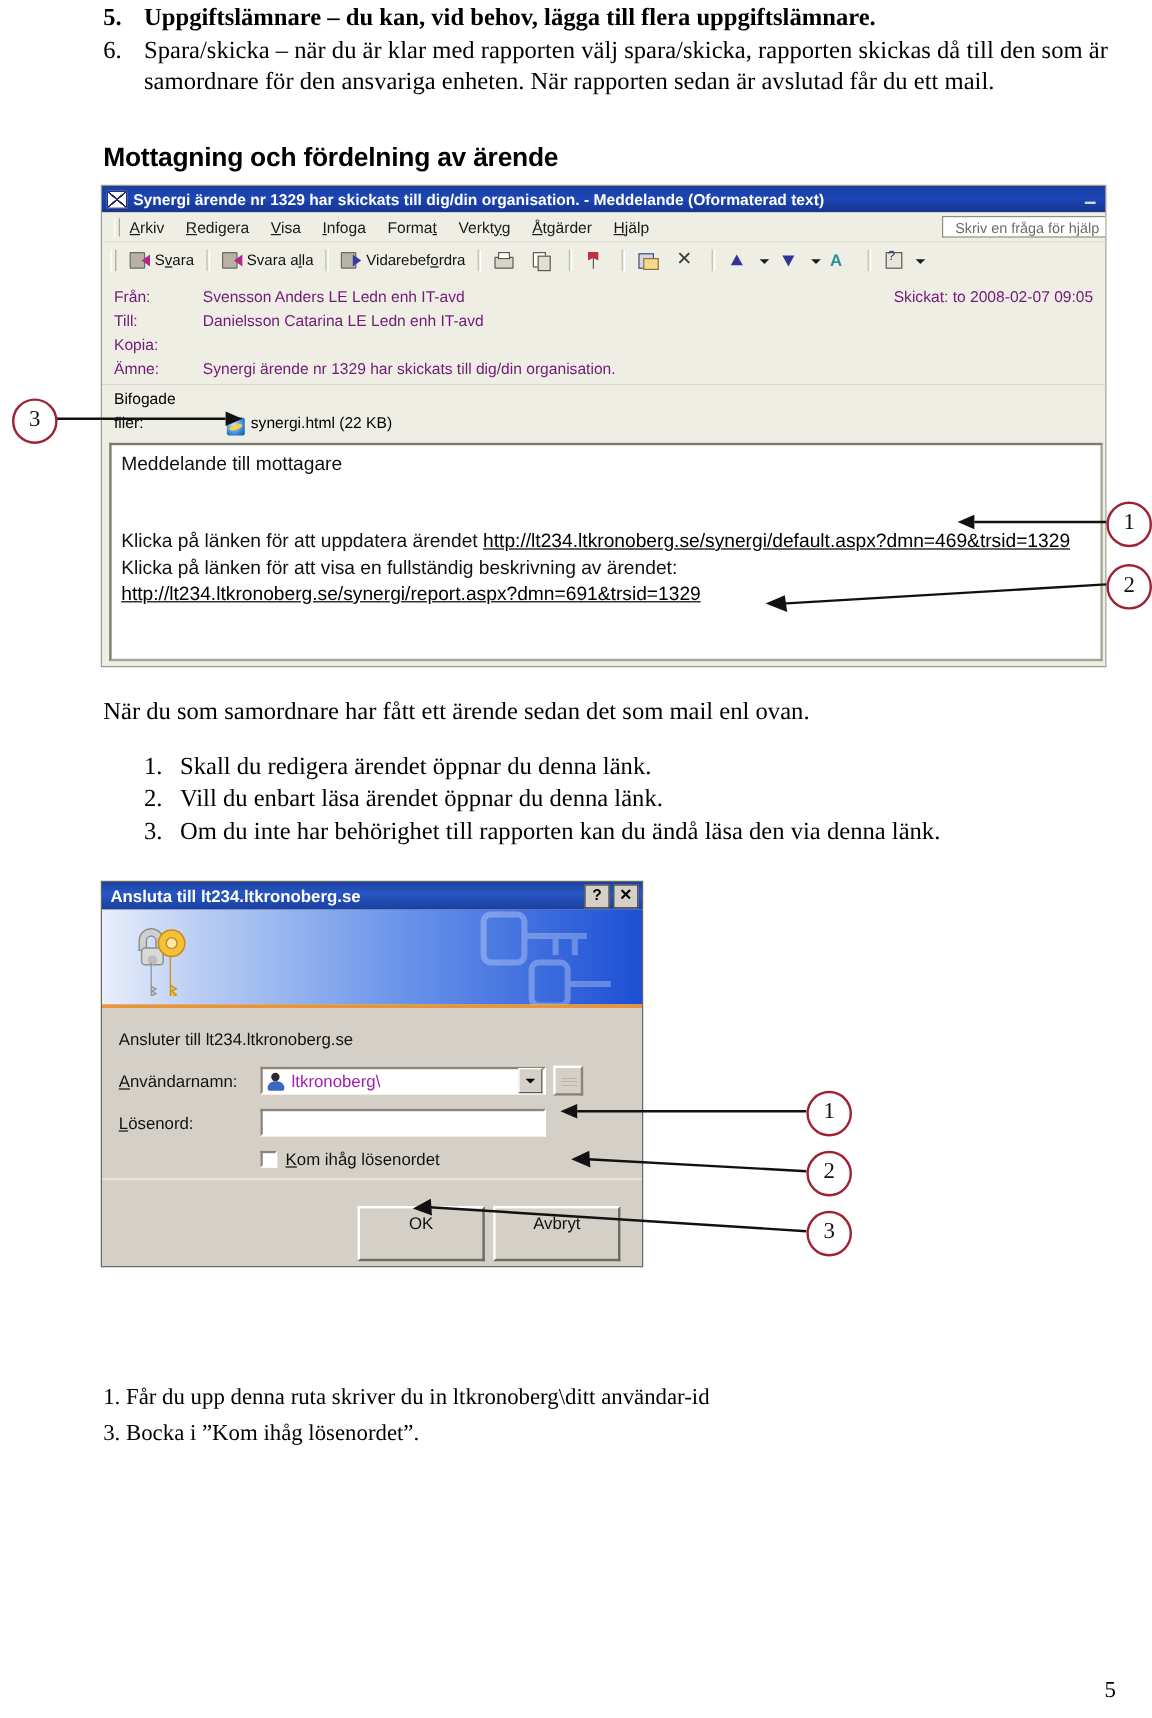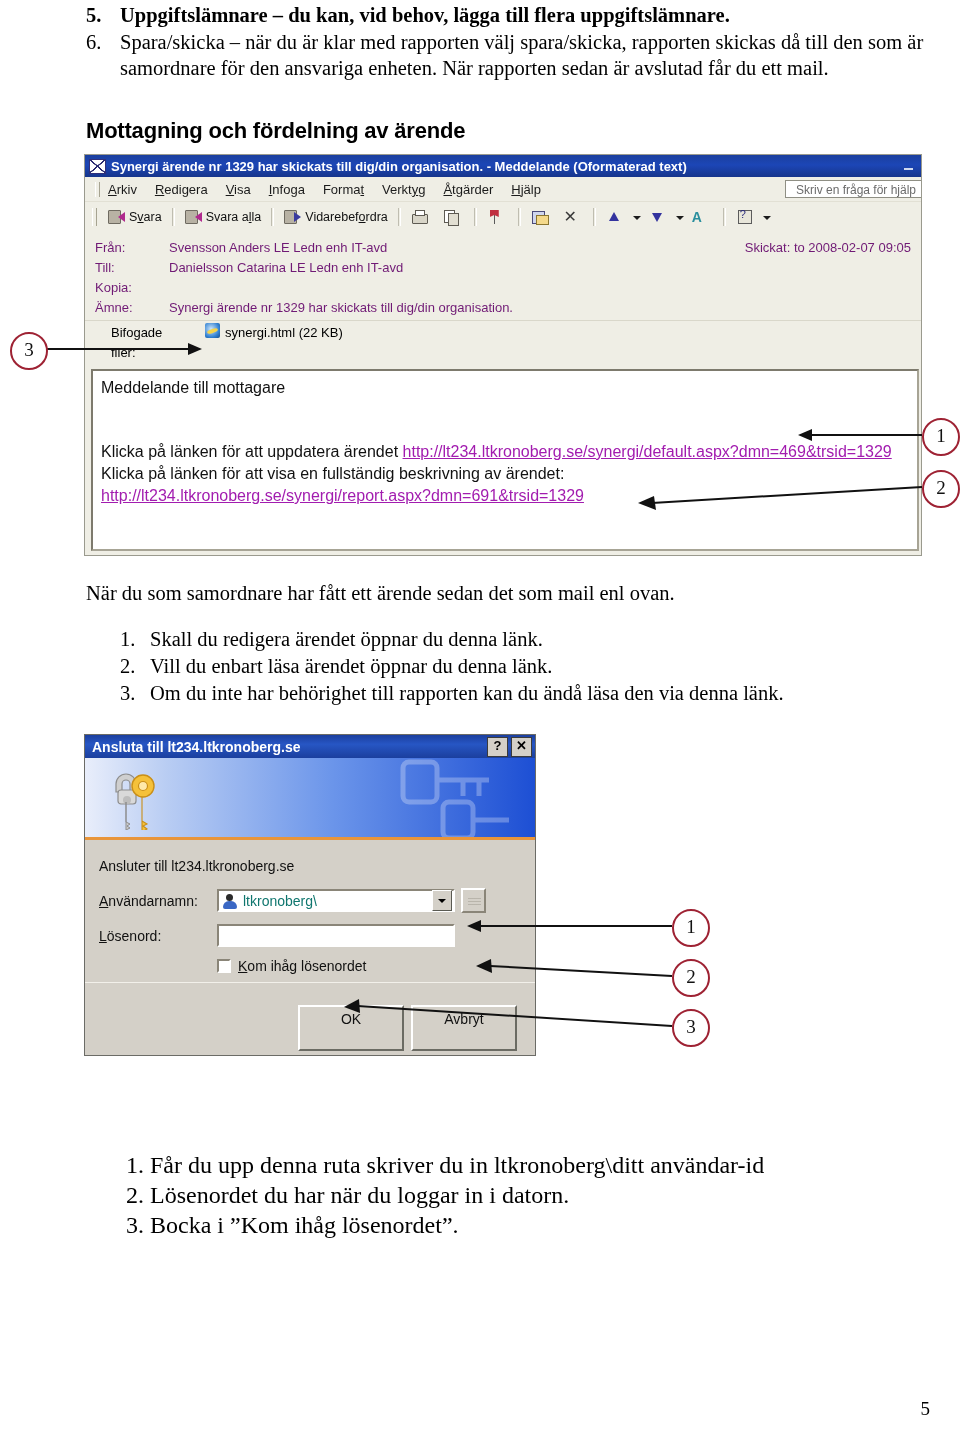--- a/index.html
+++ b/index.html
@@ -290,25 +290,25 @@
   }
   .hrow .val { flex: 1 1 auto; white-space: nowrap; }
   .hrow .sent {
     position: absolute;
     right: 10px;
     top: 0;
     white-space: nowrap;
   }
   .attach-row {
     display: flex;
-    align-items: flex-start;
+    align-items: flex-end;
     font-family: "Liberation Sans", sans-serif;
     font-size: 13px;
     line-height: 20px;
-    padding-left: 26px;
+    padding-left: 10px;
     margin-top: 2px;
     border-top: 1px solid #d9d7ca;
     padding-top: 2px;
   }
   .attach-row .lbl { width: 74px; flex: 0 0 74px; }
   .attach-ico {
     width: 15px; height: 15px;
     margin: 0 5px 0 20px;
     position: relative;
     flex: 0 0 auto;
@@ -338,21 +338,21 @@
     font-family: "Liberation Sans", sans-serif;
     font-size: 16px;
     line-height: 22px;
     color: #111;
     overflow: hidden;
     position: relative;
   }
   .body-line { white-space: nowrap; }
   .body-spacer { height: 42px; }
   .mail-link {
-    color: #a21caf;
+    color: #000000;
     text-decoration: underline;
   }
 
   
   .para {
     position: absolute;
     font-size: 20.5px;
     line-height: 27px;
   }
   .mid-para { left: 86px; top: 580px; }
@@ -459,21 +459,21 @@
   }
   .combo .user-ico .body {
     position: absolute; left: 1px; top: 8px;
     width: 14px; height: 8px;
     background: #3a67c4;
     border-radius: 6px 6px 2px 2px;
   }
   .combo .cval {
     font-family: "Liberation Sans", sans-serif;
     font-size: 14px;
-    color: #0f766e;
+    color: #a21caf;
     flex: 1 1 auto;
     white-space: nowrap;
   }
   .combo .caretbtn {
     width: 18px; height: 19px;
     background: #d4d0c8;
     border: 1px solid;
     border-color: #ffffff #5a5a52 #5a5a52 #ffffff;
     margin-right: 1px;
     position: relative;
@@ -550,23 +550,22 @@
     box-sizing: border-box;
   }
   .dbtn.ok { right: 131px; }
   .dbtn.cancel { right: 18px; margin-left: 36px; }
 
   
   .bottom-notes {
     position: absolute;
     left: 86px;
     top: 1150px;
-    font-size: 24px;
+    font-size: 19px;
     line-height: 30px;
-    margin-left: 40px;
   }
 
   
   .page-num {
     position: absolute;
     right: 30px;
     bottom: 12px;
     font-size: 19px;
   }
 
@@ -801,21 +800,20 @@
   </div>
 
   <div class="ld-footer">
     <span class="dbtn ok">OK</span>
     <span class="dbtn cancel">Avbryt</span>
   </div>
 </div>
 
 <div class="bottom-notes">
   <div>1. Får du upp denna ruta skriver du in ltkronoberg\ditt användar-id</div>
-  <div>2. Lösenordet du har när du loggar in i datorn.</div>
   <div>3. Bocka i ”Kom ihåg lösenordet”.</div>
 </div>
 
 <div class="page-num">5</div>
 
 <svg class="leader-svg">
 
   <line x1="46" y1="349" x2="188" y2="349" stroke="#111" stroke-width="2"></line>
   <polygon points="188,343 202,349 188,355" fill="#111"></polygon>
 

